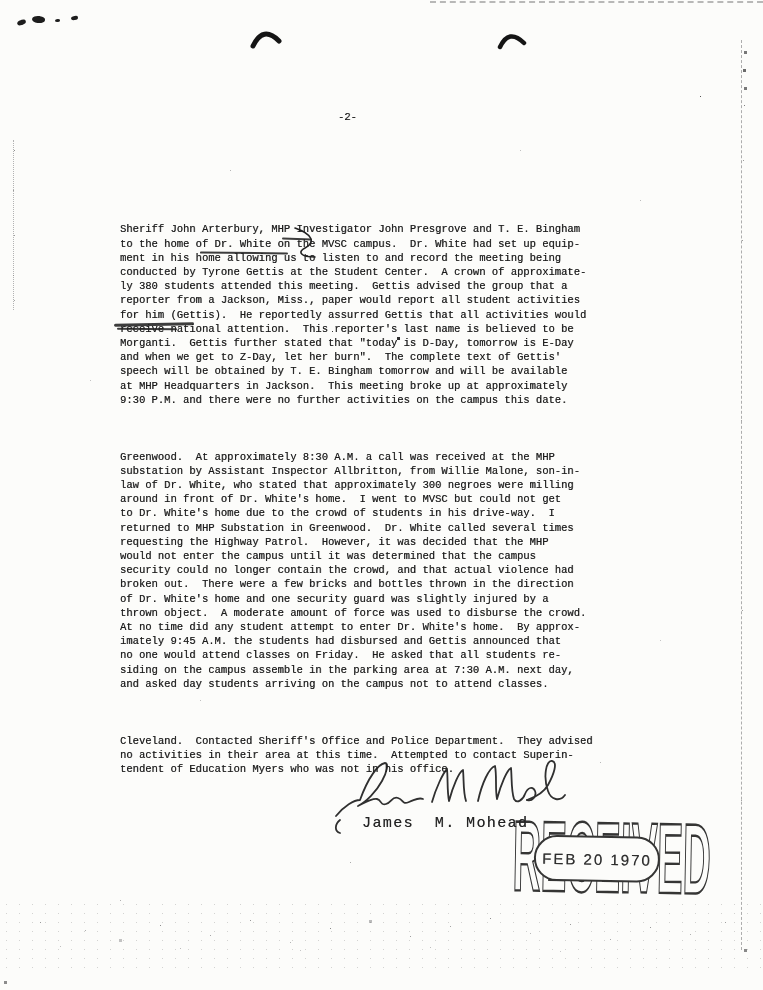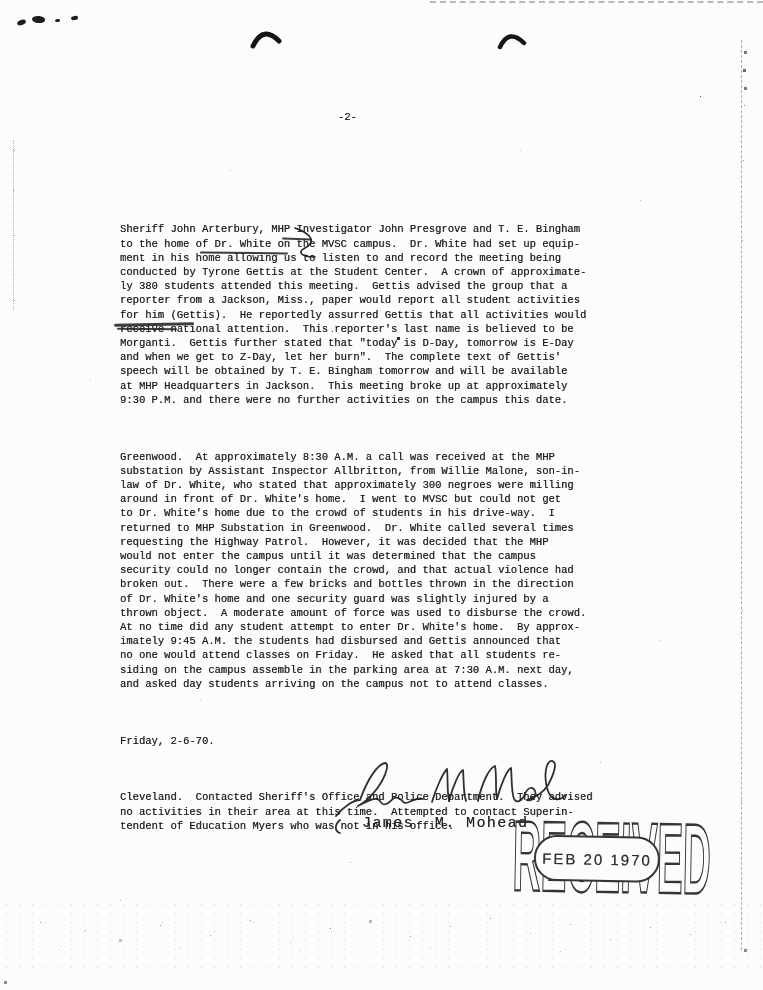--- a/index.html
+++ b/index.html
@@ -151,21 +151,20 @@
 would not enter the campus until it was determined that the campus
 security could no longer contain the crowd, and that actual violence had
 broken out.  There were a few bricks and bottles thrown in the direction
 of Dr. White's home and one security guard was slightly injured by a
 thrown object.  A moderate amount of force was used to disburse the crowd.
 At no time did any student attempt to enter Dr. White's home.  By approx-
 imately 9:45 A.M. the students had disbursed and Gettis announced that
 no one would attend classes on Friday.  He asked that all students re-
 siding on the campus assemble in the parking area at 7:30 A.M. next day,
 and asked day students arriving on the campus not to attend classes.</div>
-    <div class="block">Friday, 2-6-70.</div>
     <div class="block">Cleveland.  Contacted Sheriff's Office and Police Department.  They advised
 no activities in their area at this time.  Attempted to contact Superin-
 tendent of Education Myers who was not in his office.</div>
   </div>
 
   <div class="pen-mark mark-us"></div>
   <svg class="squiggle" width="26" height="34" viewBox="0 0 26 34">
     <path d="M3,2 C20,8 24,16 13,22 C5,26 9,31 23,31" fill="none" stroke="#222" stroke-width="1.6" stroke-linecap="round"></path>
   </svg>
   <div class="pen-mark mark-tyrone"></div>

